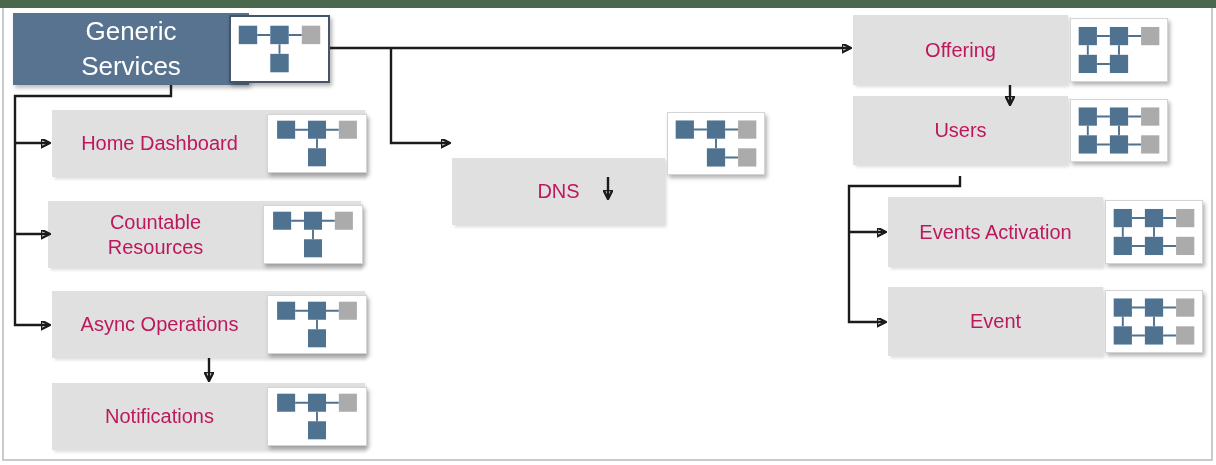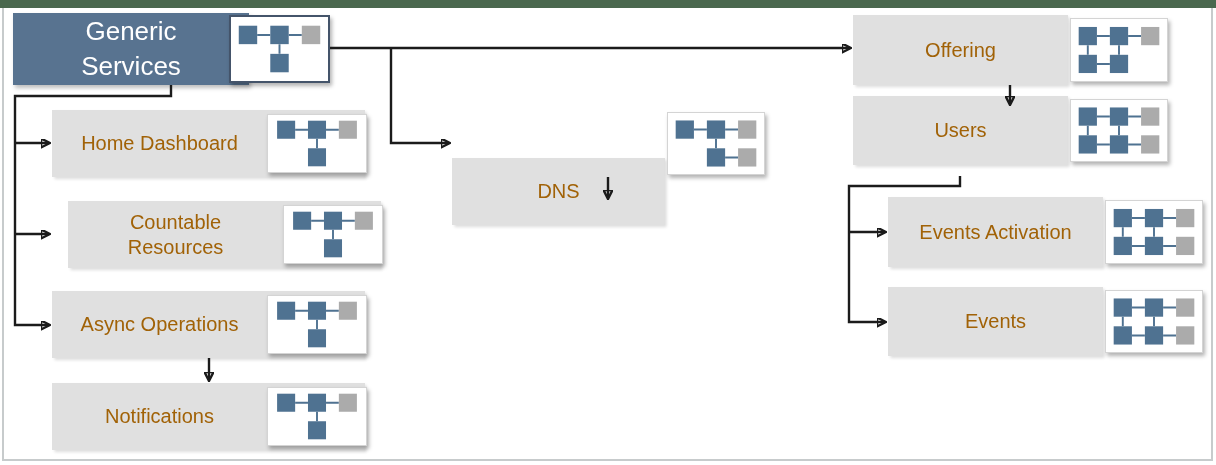--- a/index.html
+++ b/index.html
@@ -6,21 +6,21 @@
   .stage{
     position:relative;width:1216px;height:465px;background:#ffffff;
     font-family:"Liberation Sans", sans-serif;overflow:hidden;
   }
   .accent-bar{position:absolute;left:0;top:0;width:1216px;height:8px;background:#4a684e;}
   .frame{position:absolute;left:2px;right:3px;top:8px;bottom:4px;
     border:2px solid #c7cbcc;border-top:none;pointer-events:none;}
   .node{position:absolute;z-index:2;}
   .box{position:absolute;left:0;top:0;height:100%;background:#e0e0e0;
     display:flex;align-items:center;box-shadow:1.5px 2px 3px rgba(0,0,0,.14);}
-  .box .label{flex:1;text-align:center;font-size:20px;color:#a16207;
+  .box .label{flex:1;text-align:center;font-size:20px;color:#be185d;
     white-space:pre-line;line-height:1.25;}
   .box.full{width:313px;padding-right:98px;box-sizing:border-box;}
   .box.half{width:213px;margin-top:48px;}
   .box.halfr{width:215px;}
   .rootbox{position:absolute;left:0;top:0;width:236px;height:72px;background:#587390;
     display:flex;align-items:center;box-shadow:2px 3px 4px rgba(0,0,0,.25);}
   .rootbox .label{flex:1;text-align:center;font-size:26px;color:#ffffff;
     white-space:pre-line;line-height:1.35;}
   .card{position:absolute;left:215px;top:4px;width:100px;height:59px;background:#ffffff;
     border:1px solid #d4d4d4;box-shadow:2px 3px 4px rgba(0,0,0,.3);z-index:3;box-sizing:border-box;}
@@ -84,21 +84,21 @@
       <svg class="org" viewBox="0 0 100 60">
         <path class="ln" d="M27,15.5 H40.5 M59.5,15.5 H73 M50,25 V35"></path>
         <rect class="sqb" x="8" y="6" width="19" height="19"></rect>
         <rect class="sqb" x="40.5" y="6" width="19" height="19"></rect>
         <rect class="sqg" x="73" y="6" width="19" height="19"></rect>
         <rect class="sqb" x="40.5" y="35" width="19" height="19"></rect>
       </svg>
     </div>
   </div>
 
-  <div class="node" style="left:68px;top:201px;width:315px;height:67px">
+  <div class="node" style="left:48px;top:201px;width:315px;height:67px">
     <div class="box full">
       <span class="label">Countable
 Resources</span>
     </div>
     <div class="card">
       <svg class="org" viewBox="0 0 100 60">
         <path class="ln" d="M27,15.5 H40.5 M59.5,15.5 H73 M50,25 V35"></path>
         <rect class="sqb" x="8" y="6" width="19" height="19"></rect>
         <rect class="sqb" x="40.5" y="6" width="19" height="19"></rect>
         <rect class="sqg" x="73" y="6" width="19" height="19"></rect>
@@ -199,21 +199,21 @@
         <rect class="sqg" x="73" y="6" width="19" height="19"></rect>
         <rect class="sqb" x="8" y="35" width="19" height="19"></rect>
         <rect class="sqb" x="40.5" y="35" width="19" height="19"></rect>
         <rect class="sqg" x="73" y="35" width="19" height="19"></rect>
       </svg>
     </div>
   </div>
 
   <div class="node" style="left:888px;top:287px;width:315px;height:69px">
     <div class="box halfr">
-      <span class="label">Events</span>
+      <span class="label">Event</span>
     </div>
     <div class="card right">
       <svg class="org" viewBox="0 0 100 60">
         <path class="ln" d="M27,15.5 H40.5 M59.5,15.5 H73 M17.5,25 V35 M50,25 V35 M27,44.5 H40.5 M59.5,44.5 H73"></path>
         <rect class="sqb" x="8" y="6" width="19" height="19"></rect>
         <rect class="sqb" x="40.5" y="6" width="19" height="19"></rect>
         <rect class="sqg" x="73" y="6" width="19" height="19"></rect>
         <rect class="sqb" x="8" y="35" width="19" height="19"></rect>
         <rect class="sqb" x="40.5" y="35" width="19" height="19"></rect>
         <rect class="sqg" x="73" y="35" width="19" height="19"></rect>

